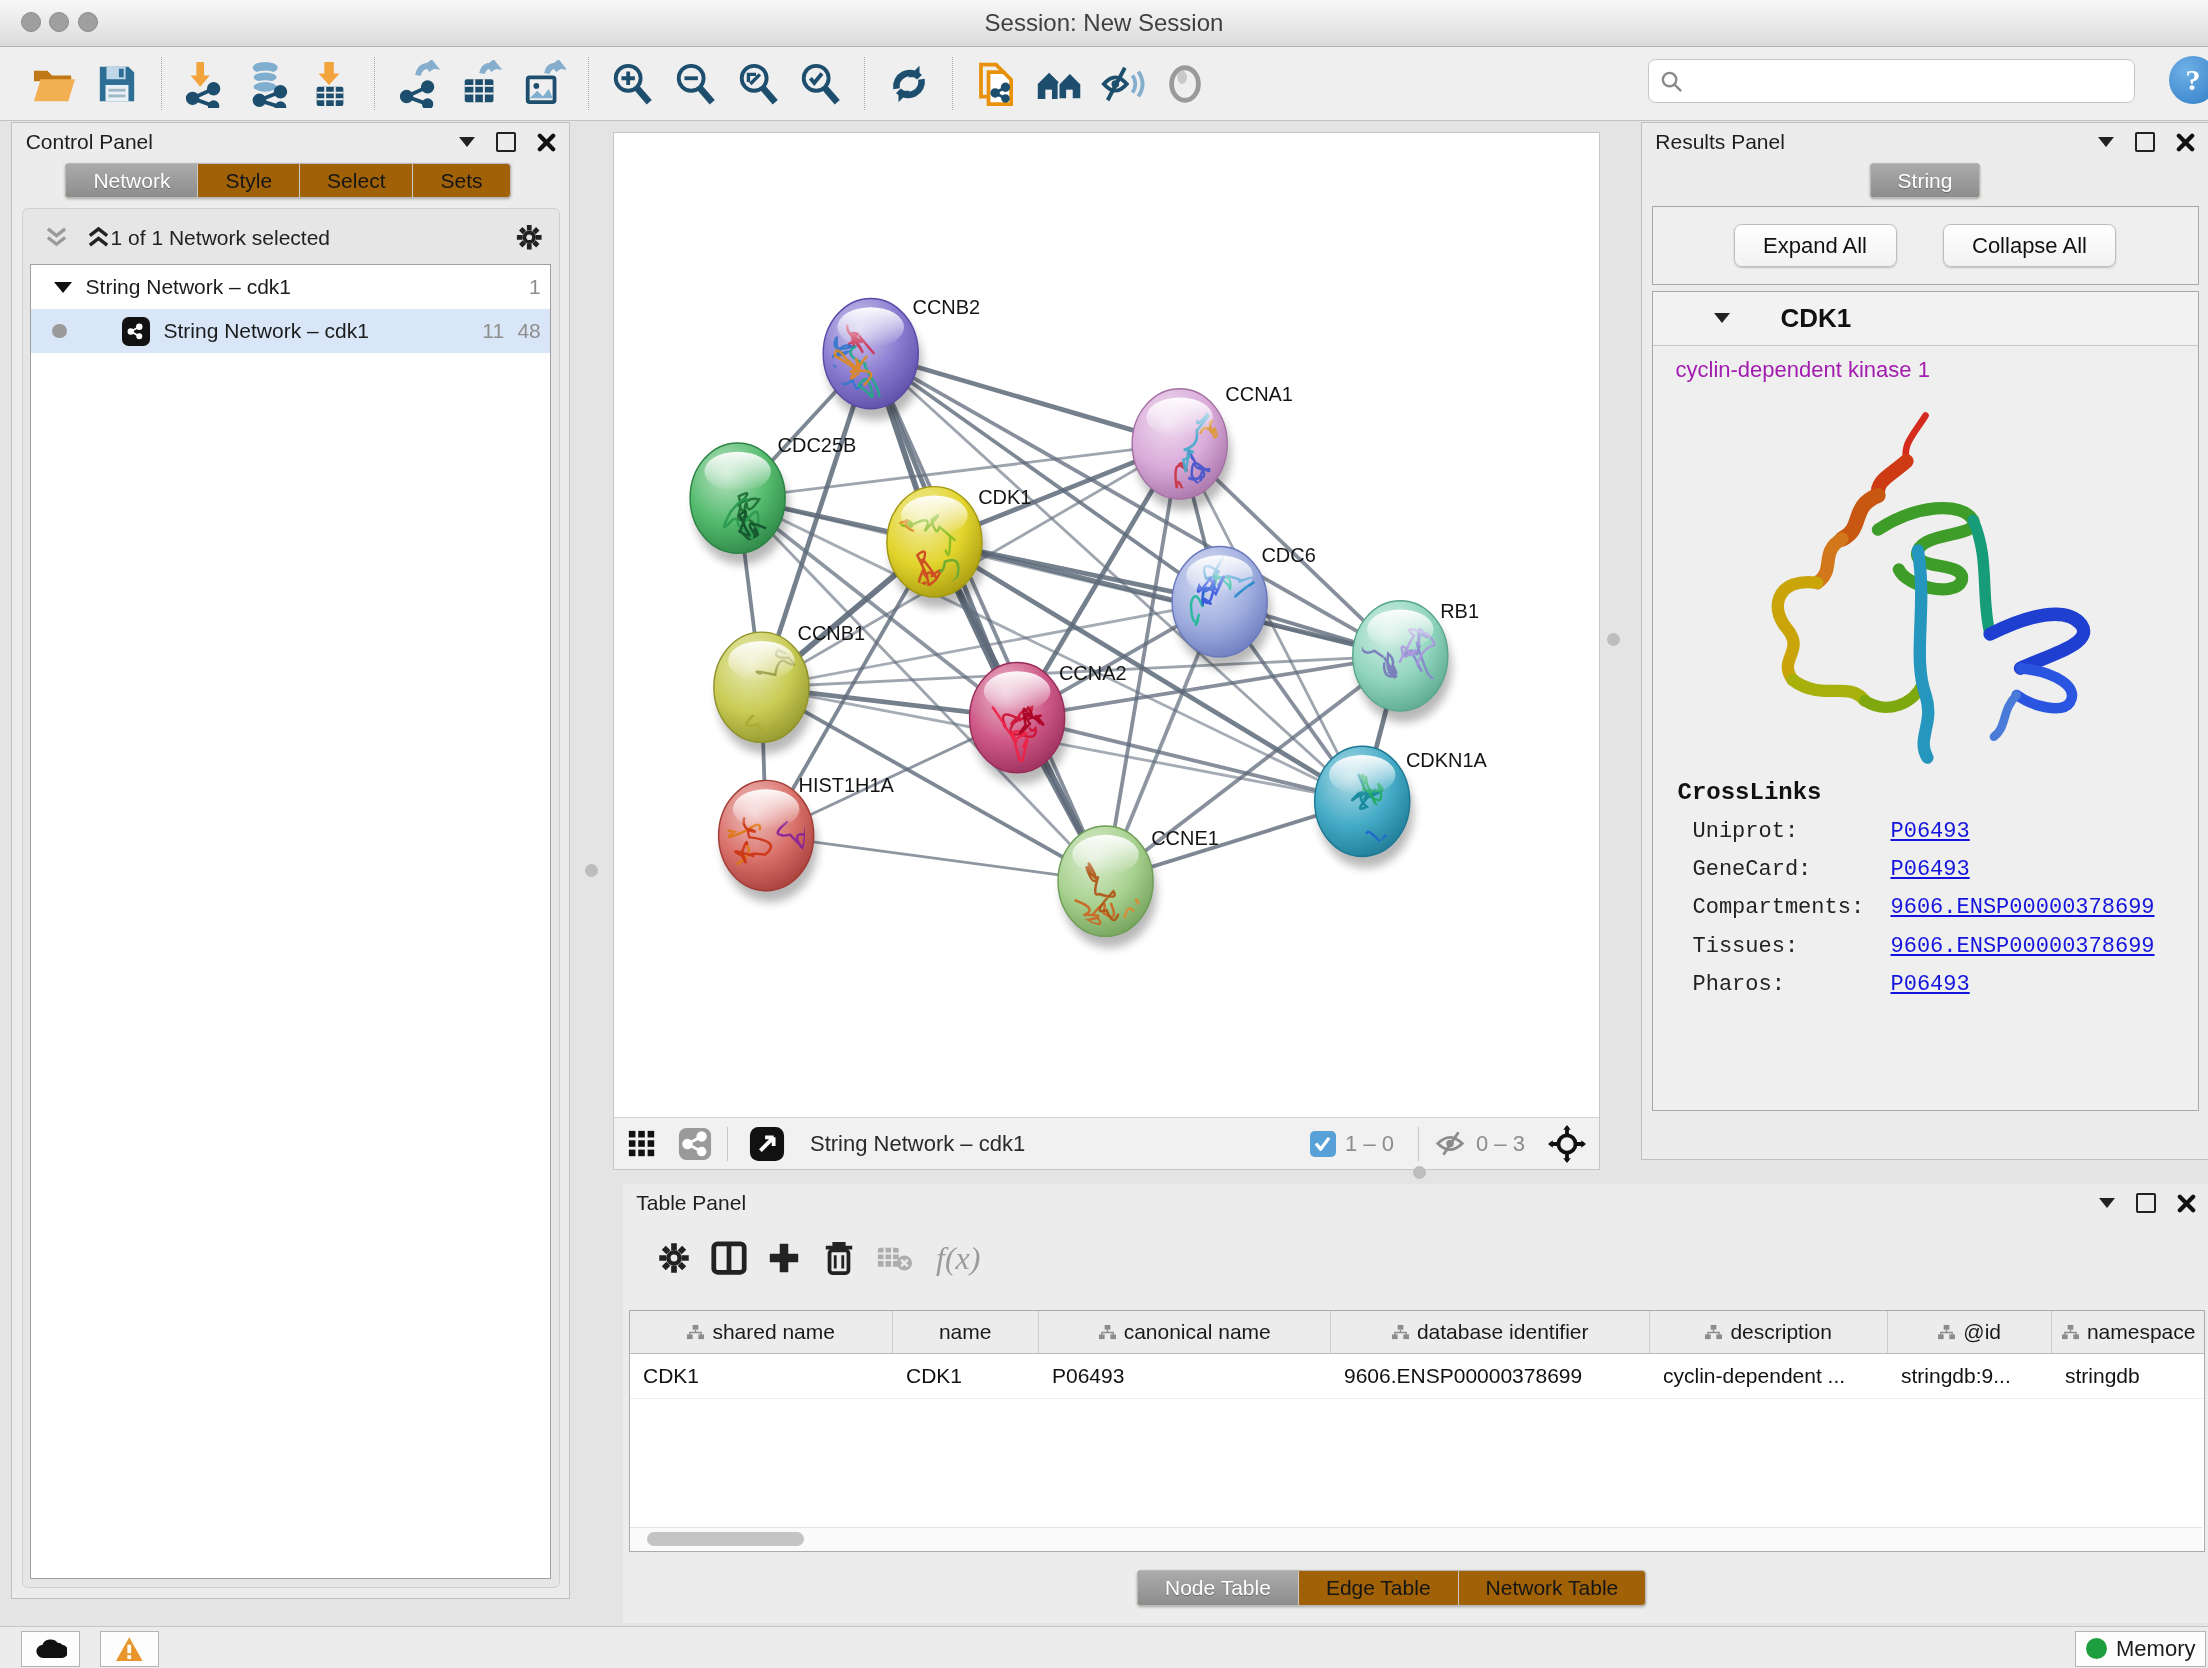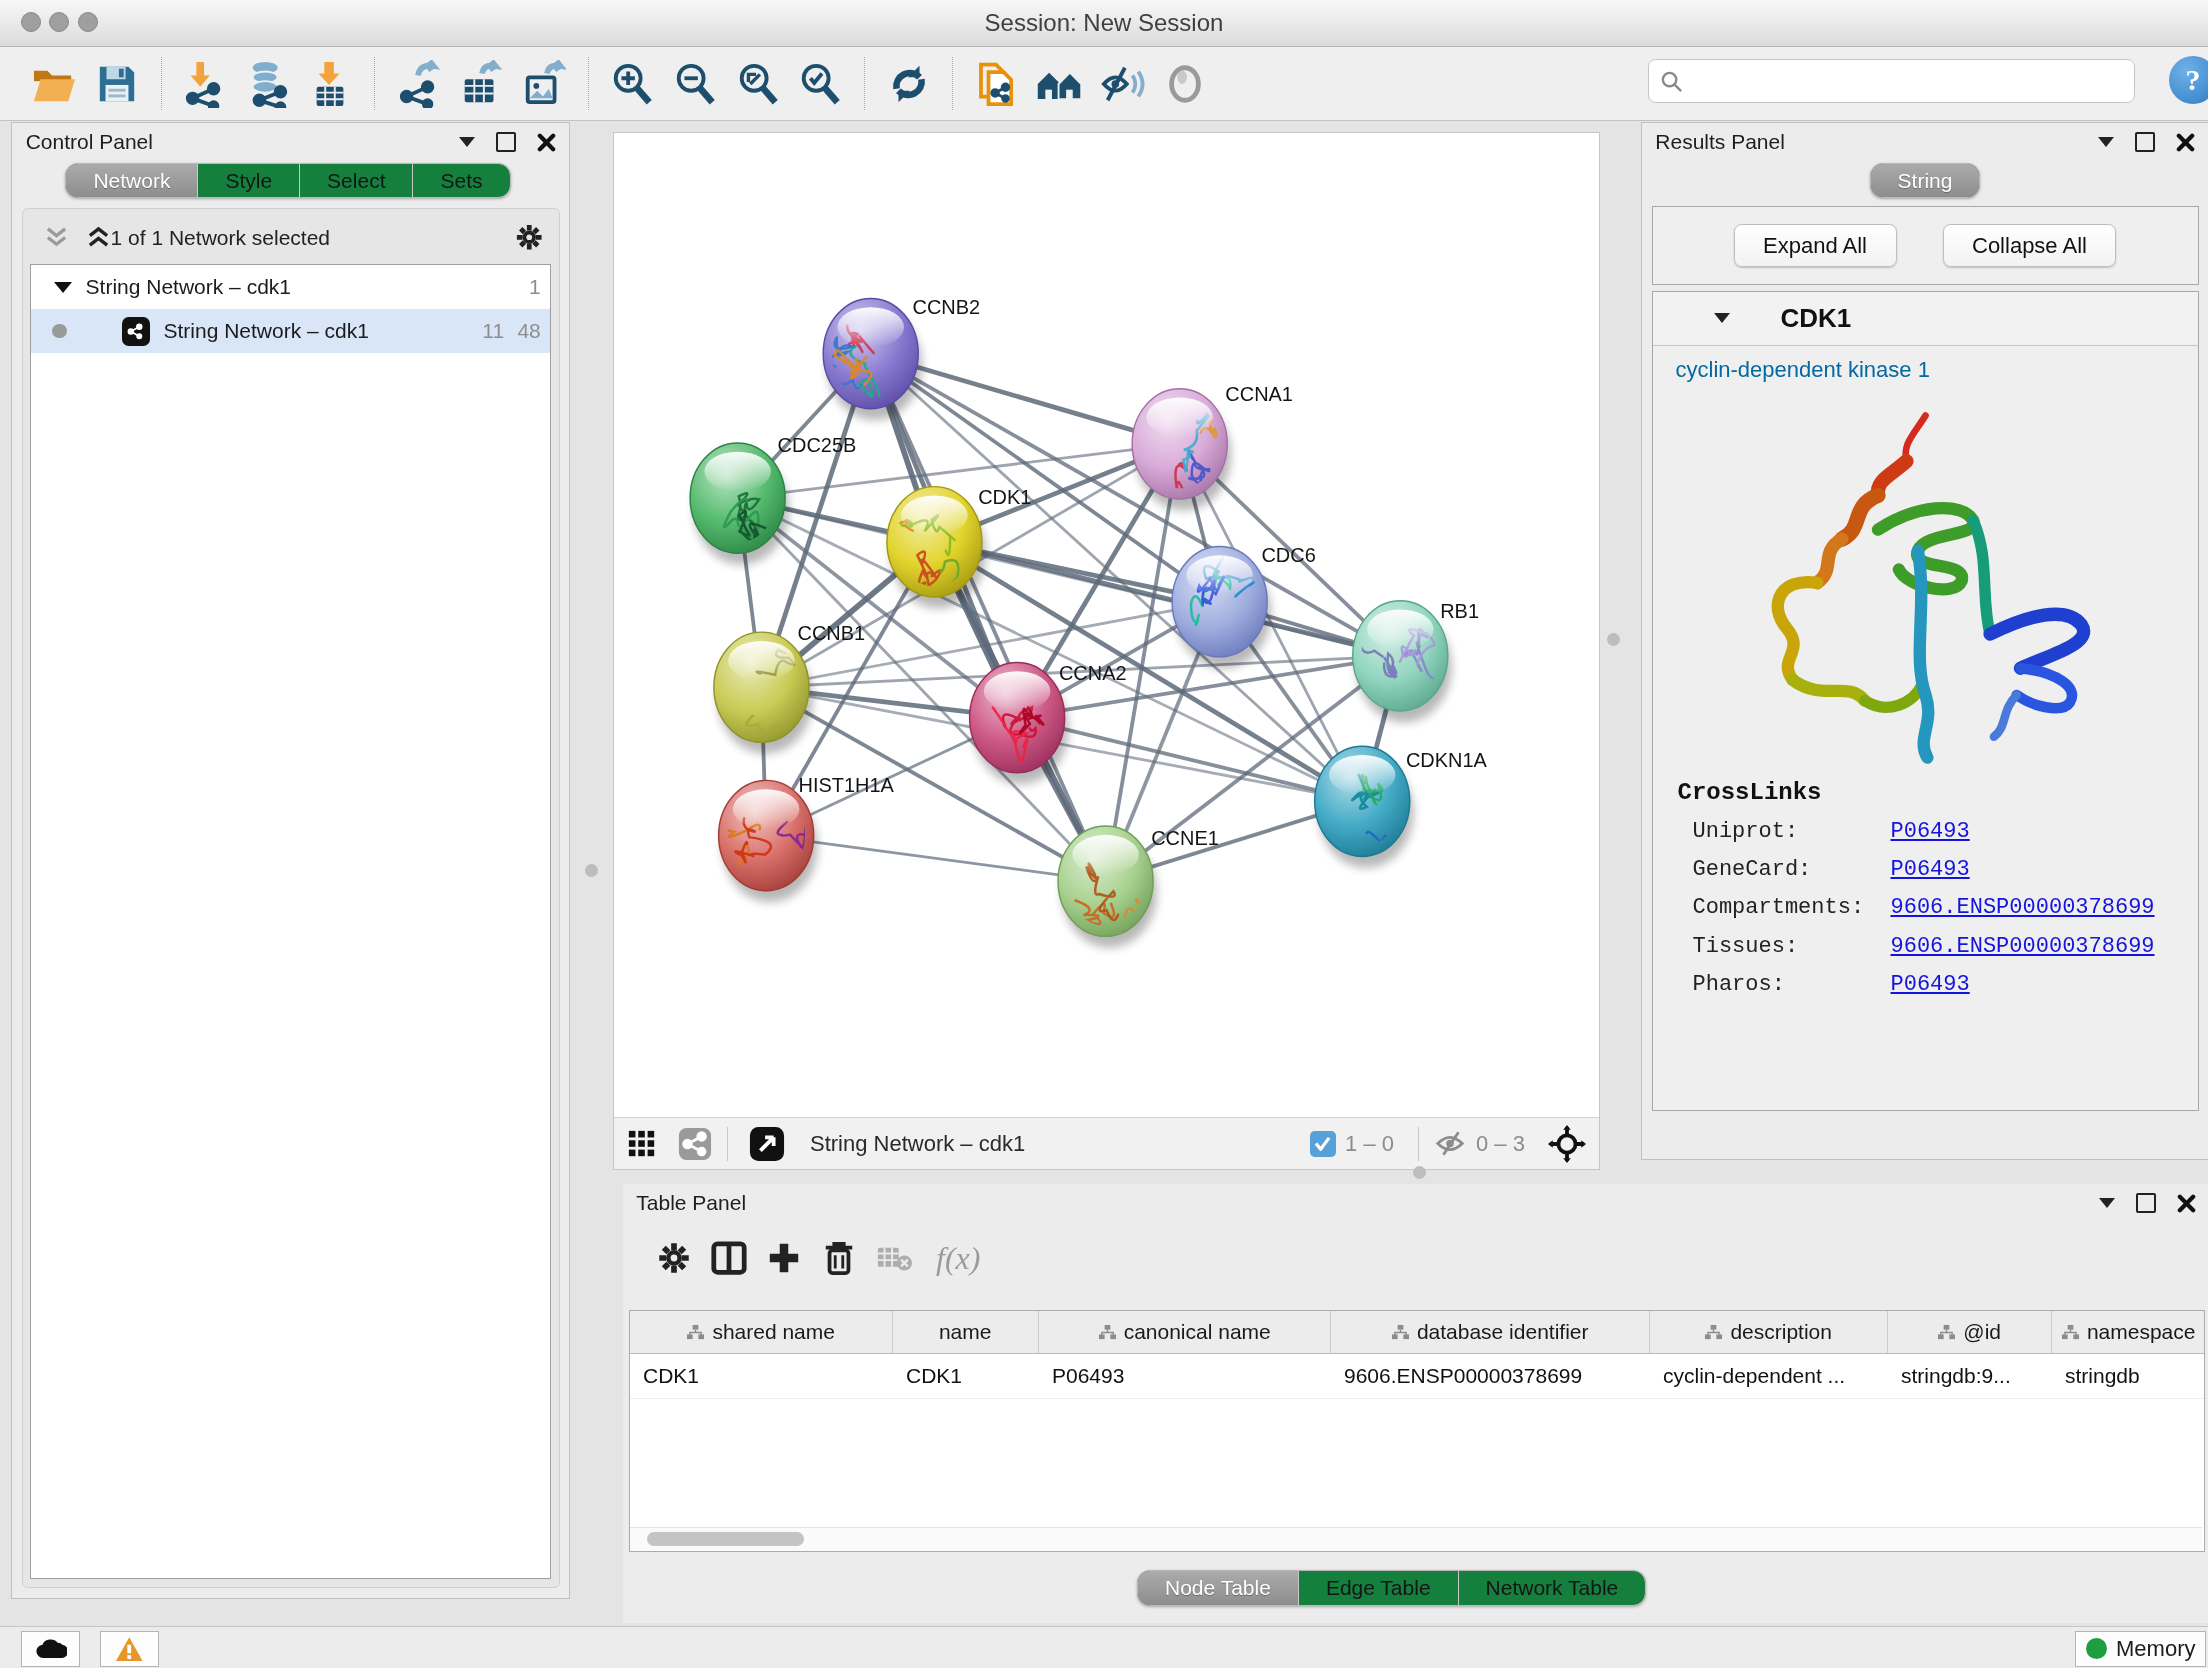--- a/index.html
+++ b/index.html
@@ -27,21 +27,21 @@
     background:radial-gradient(circle at 35% 30%,#6FB1E8,#2F7CC4);color:#fff;font-weight:bold;
     font-size:30px;display:flex;align-items:center;justify-content:center;font-family:"Liberation Serif",serif}
   
   .panel{position:absolute;background:#ECECEC;border:1px solid #C0C0C0;box-sizing:border-box}
   .panel-hd{height:38px;display:flex;align-items:center;padding:0 13.3px;font-size:21px;color:#1e1e1e}
   .panel-hd .sp{margin-left:auto}
   .hd-ic{margin-left:21px;display:flex;align-items:center}
   .tri{width:0;height:0;border-left:8.6px solid transparent;border-right:8.6px solid transparent;border-top:10.5px solid #222}
   .floatbox{width:16px;height:16px;border:2.9px solid #222;border-radius:1.9px}
   
-  .seg{display:inline-flex;border:1px solid #B9B9B9;border-radius:13px;background:#15803d;overflow:hidden;
+  .seg{display:inline-flex;border:1px solid #B9B9B9;border-radius:4px;background:#a16207;overflow:hidden;
     box-shadow:0 1px 2.9px rgba(0,0,0,.3)}
   .seg .tab{padding:4.8px 27px;font-size:21px;color:#151515;border-right:1px solid #C9C9C9;white-space:nowrap}
   .seg .tab:last-child{border-right:none}
   .seg .tab.sel{background:linear-gradient(#ABABAB,#8D8D8D);color:#fff;text-shadow:0 1px 1px rgba(0,0,0,.3)}
   
   #control-panel{left:11.4px;top:122px;width:559px;height:1477px}
   .cp-tabs{display:flex;justify-content:flex-start;padding-left:53px;margin-top:1.9px}
   .cp-inner{margin:9.5px 9.5px 0 9.5px;background:#E6E6E6;border:1px solid #CFCFCF;border-radius:5.7px;padding-top:7.6px}
   .cp-toolbar{display:flex;align-items:center;height:42px;padding:0 15px;font-size:21px;color:#222}
   .cp-toolbar .txt{flex:1;}
@@ -65,21 +65,21 @@
   #results-panel{left:1641px;top:122px;width:568px;height:1038px}
   .rp-tabwrap{display:flex;justify-content:center;margin-top:1.9px}
   .rp-box{margin:7.6px 9.5px 0 9.5px;border:1px solid #A8A8A8;background:#EFEFEF}
   .rp-btnrow{display:flex;justify-content:center;gap:46px;padding:17px 0}
   .btn{background:linear-gradient(#FFFFFF,#F2F2F2);border:1px solid #BDBDBD;border-radius:7.6px;
     padding:7.6px 28.5px;font-size:22px;color:#111;box-shadow:0 1px 1.9px rgba(0,0,0,.2)}
   .rp-main{margin:5.7px 9.5px 0 9.5px;border:1px solid #A8A8A8;background:#EFEFEF;height:818px;position:relative;overflow:hidden}
   .gene-hd{display:flex;align-items:center;height:53px;border-bottom:1px solid #C7C7C7;background:#F2F2F2}
   .gene-hd .tri{margin-left:61px}
   .gene-name{font-size:26px;font-weight:bold;margin-left:51px;color:#111}
-  .gene-desc{font-size:22px;color:#0369a1;padding:11.4px 0 1.9px 23px}
+  .gene-desc{font-size:22px;color:#a21caf;padding:11.4px 0 1.9px 23px}
   .protein-img{display:block;margin:3.8px auto 0 auto}
   .xl{font-family:Liberation Mono, monospace;padding-left:25px}
   .xl-h{font-size:24px;font-weight:bold;color:#111;margin-top:9.5px}
   .xl-row{display:flex;font-size:22px;margin-top:13.3px}
   .xl-row .l{width:198px;color:#222;padding-left:15px}
   .xl-row a{color:#1414DD;text-decoration:underline}
   
   #table-panel{left:623px;top:1184px;width:1586px;height:439px;border:none;background:#ECECEC}
   .tp-toolbar{display:flex;align-items:center;height:61px;padding-left:23px;margin-top:5.7px}
   .tp-ic{width:55px;height:48px;display:flex;align-items:center;justify-content:center}

